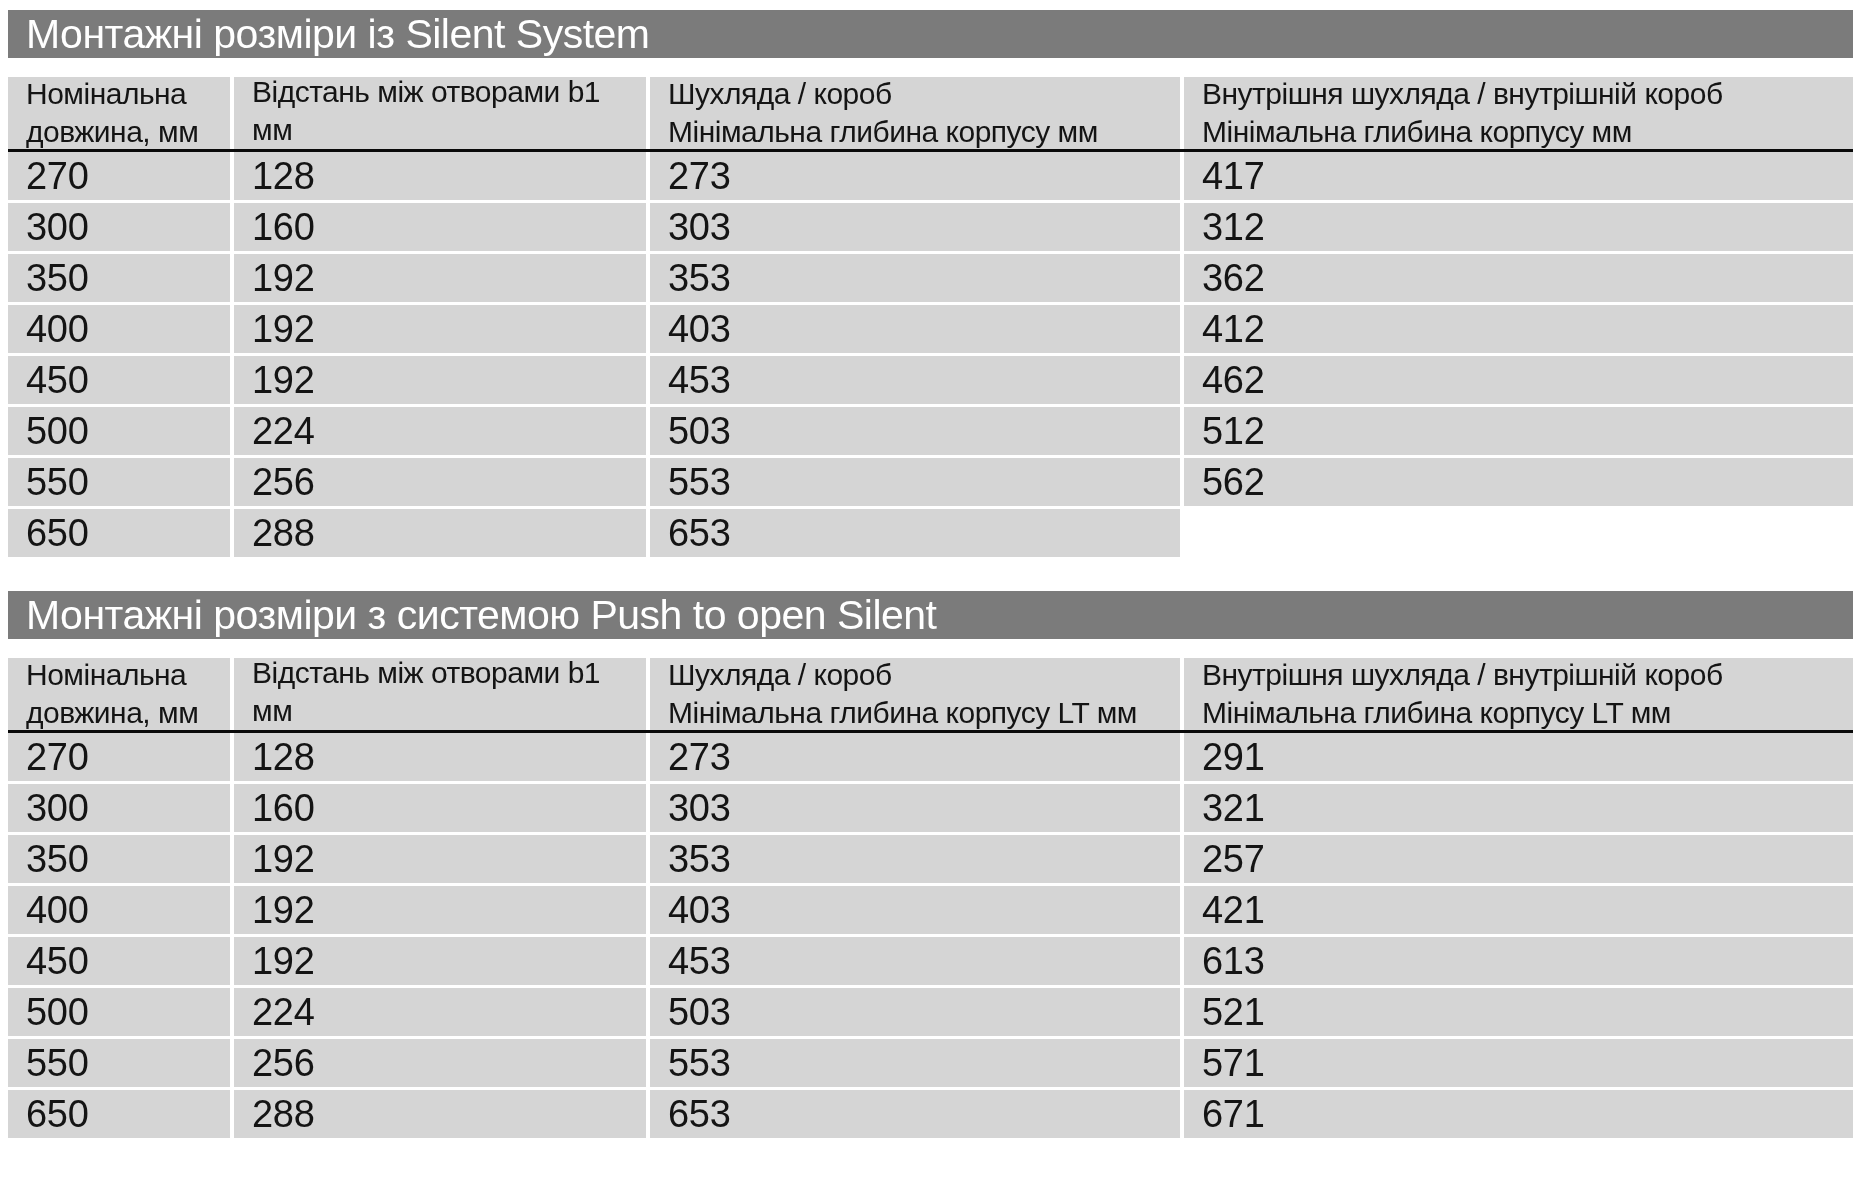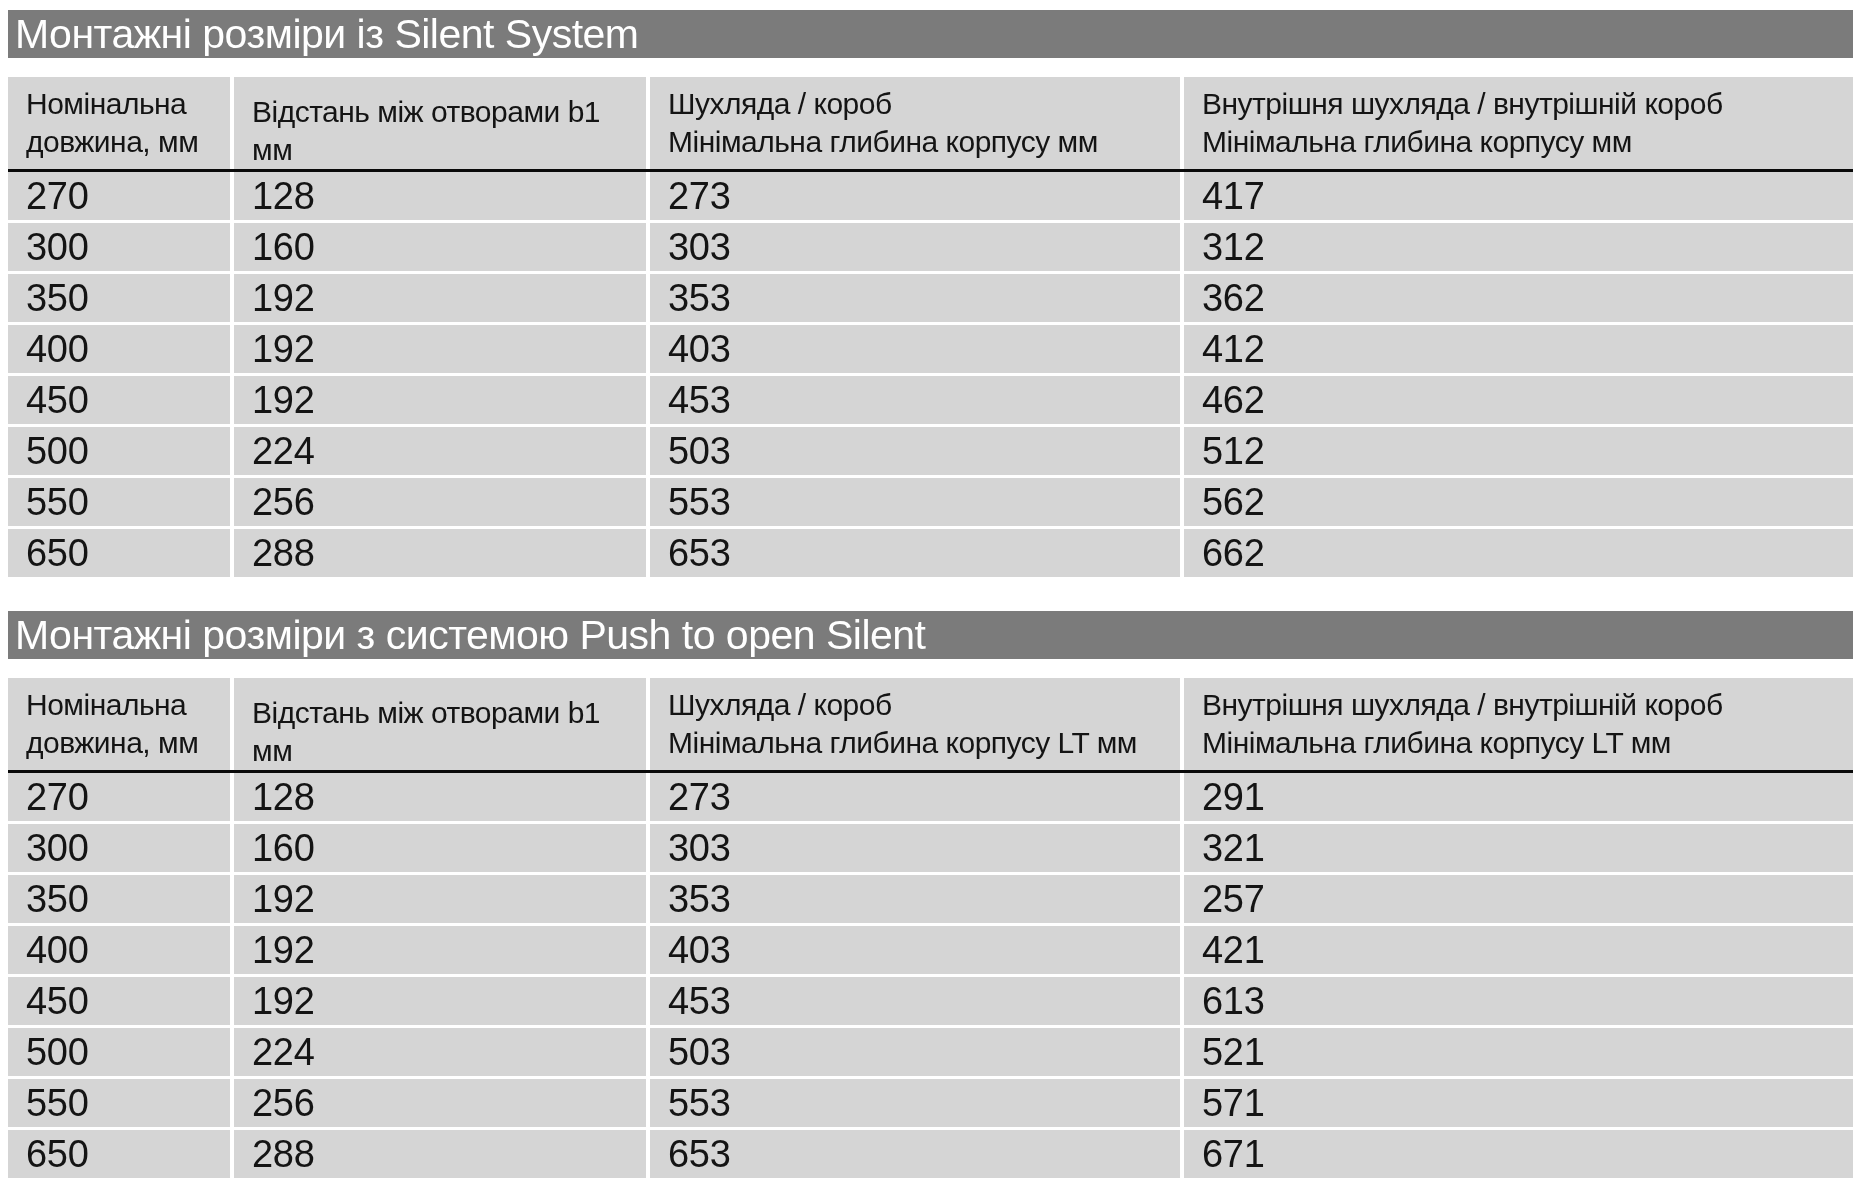--- a/index.html
+++ b/index.html
@@ -13,21 +13,21 @@
     letter-spacing: -0.3px;
   }
   .wrap { padding: 10px 8px 0 8px; }
 
   .titlebar {
     height: 48px;
     background: #7b7b7b;
     color: #ffffff;
     display: flex;
     align-items: center;
-    padding-left: 7px;
+    padding-left: 18px;
     font-size: 41px;
     letter-spacing: -0.5px;
     margin-bottom: 19px;
     overflow: hidden;
   }
 
   .tbl { width: 100%; }
 
   .row { display: flex; gap: 4px; margin-top: 3px; }
   .row.hdr { margin-top: 0; }
@@ -43,21 +43,21 @@
     height: 48px;
     overflow: hidden;
     white-space: nowrap;
   }
   .c1 { flex: 0 0 222px; }
   .c2 { flex: 0 0 412px; }
   .c3 { flex: 0 0 530px; }
   .c4 { flex: 1 1 auto; }
 
   .hdr .cell {
-    height: 92px;
+    height: 72px;
     font-size: 30px;
     line-height: 38px;
     flex-direction: column;
     justify-content: center;
     align-items: flex-start;
     letter-spacing: -0.5px;
   }
   .hdr .cell.top { justify-content: flex-end; padding-top: 7px; }
 
   .sec2 { margin-top: 34px; }
@@ -131,21 +131,20 @@
       <div class="row">
         <div class="cell c1">550</div>
         <div class="cell c2">256</div>
         <div class="cell c3">553</div>
         <div class="cell c4">562</div>
       </div>
       <div class="row">
         <div class="cell c1">650</div>
         <div class="cell c2">288</div>
         <div class="cell c3">653</div>
-        <div class="cell c4">662</div>
       </div>
     </div>
   </section>
 
   <section class="sec sec2">
     <div class="titlebar">
       <span>Монтажні розміри з системою Push to open Silent</span>
     </div>
     <div class="tbl">
       <div class="row hdr">

